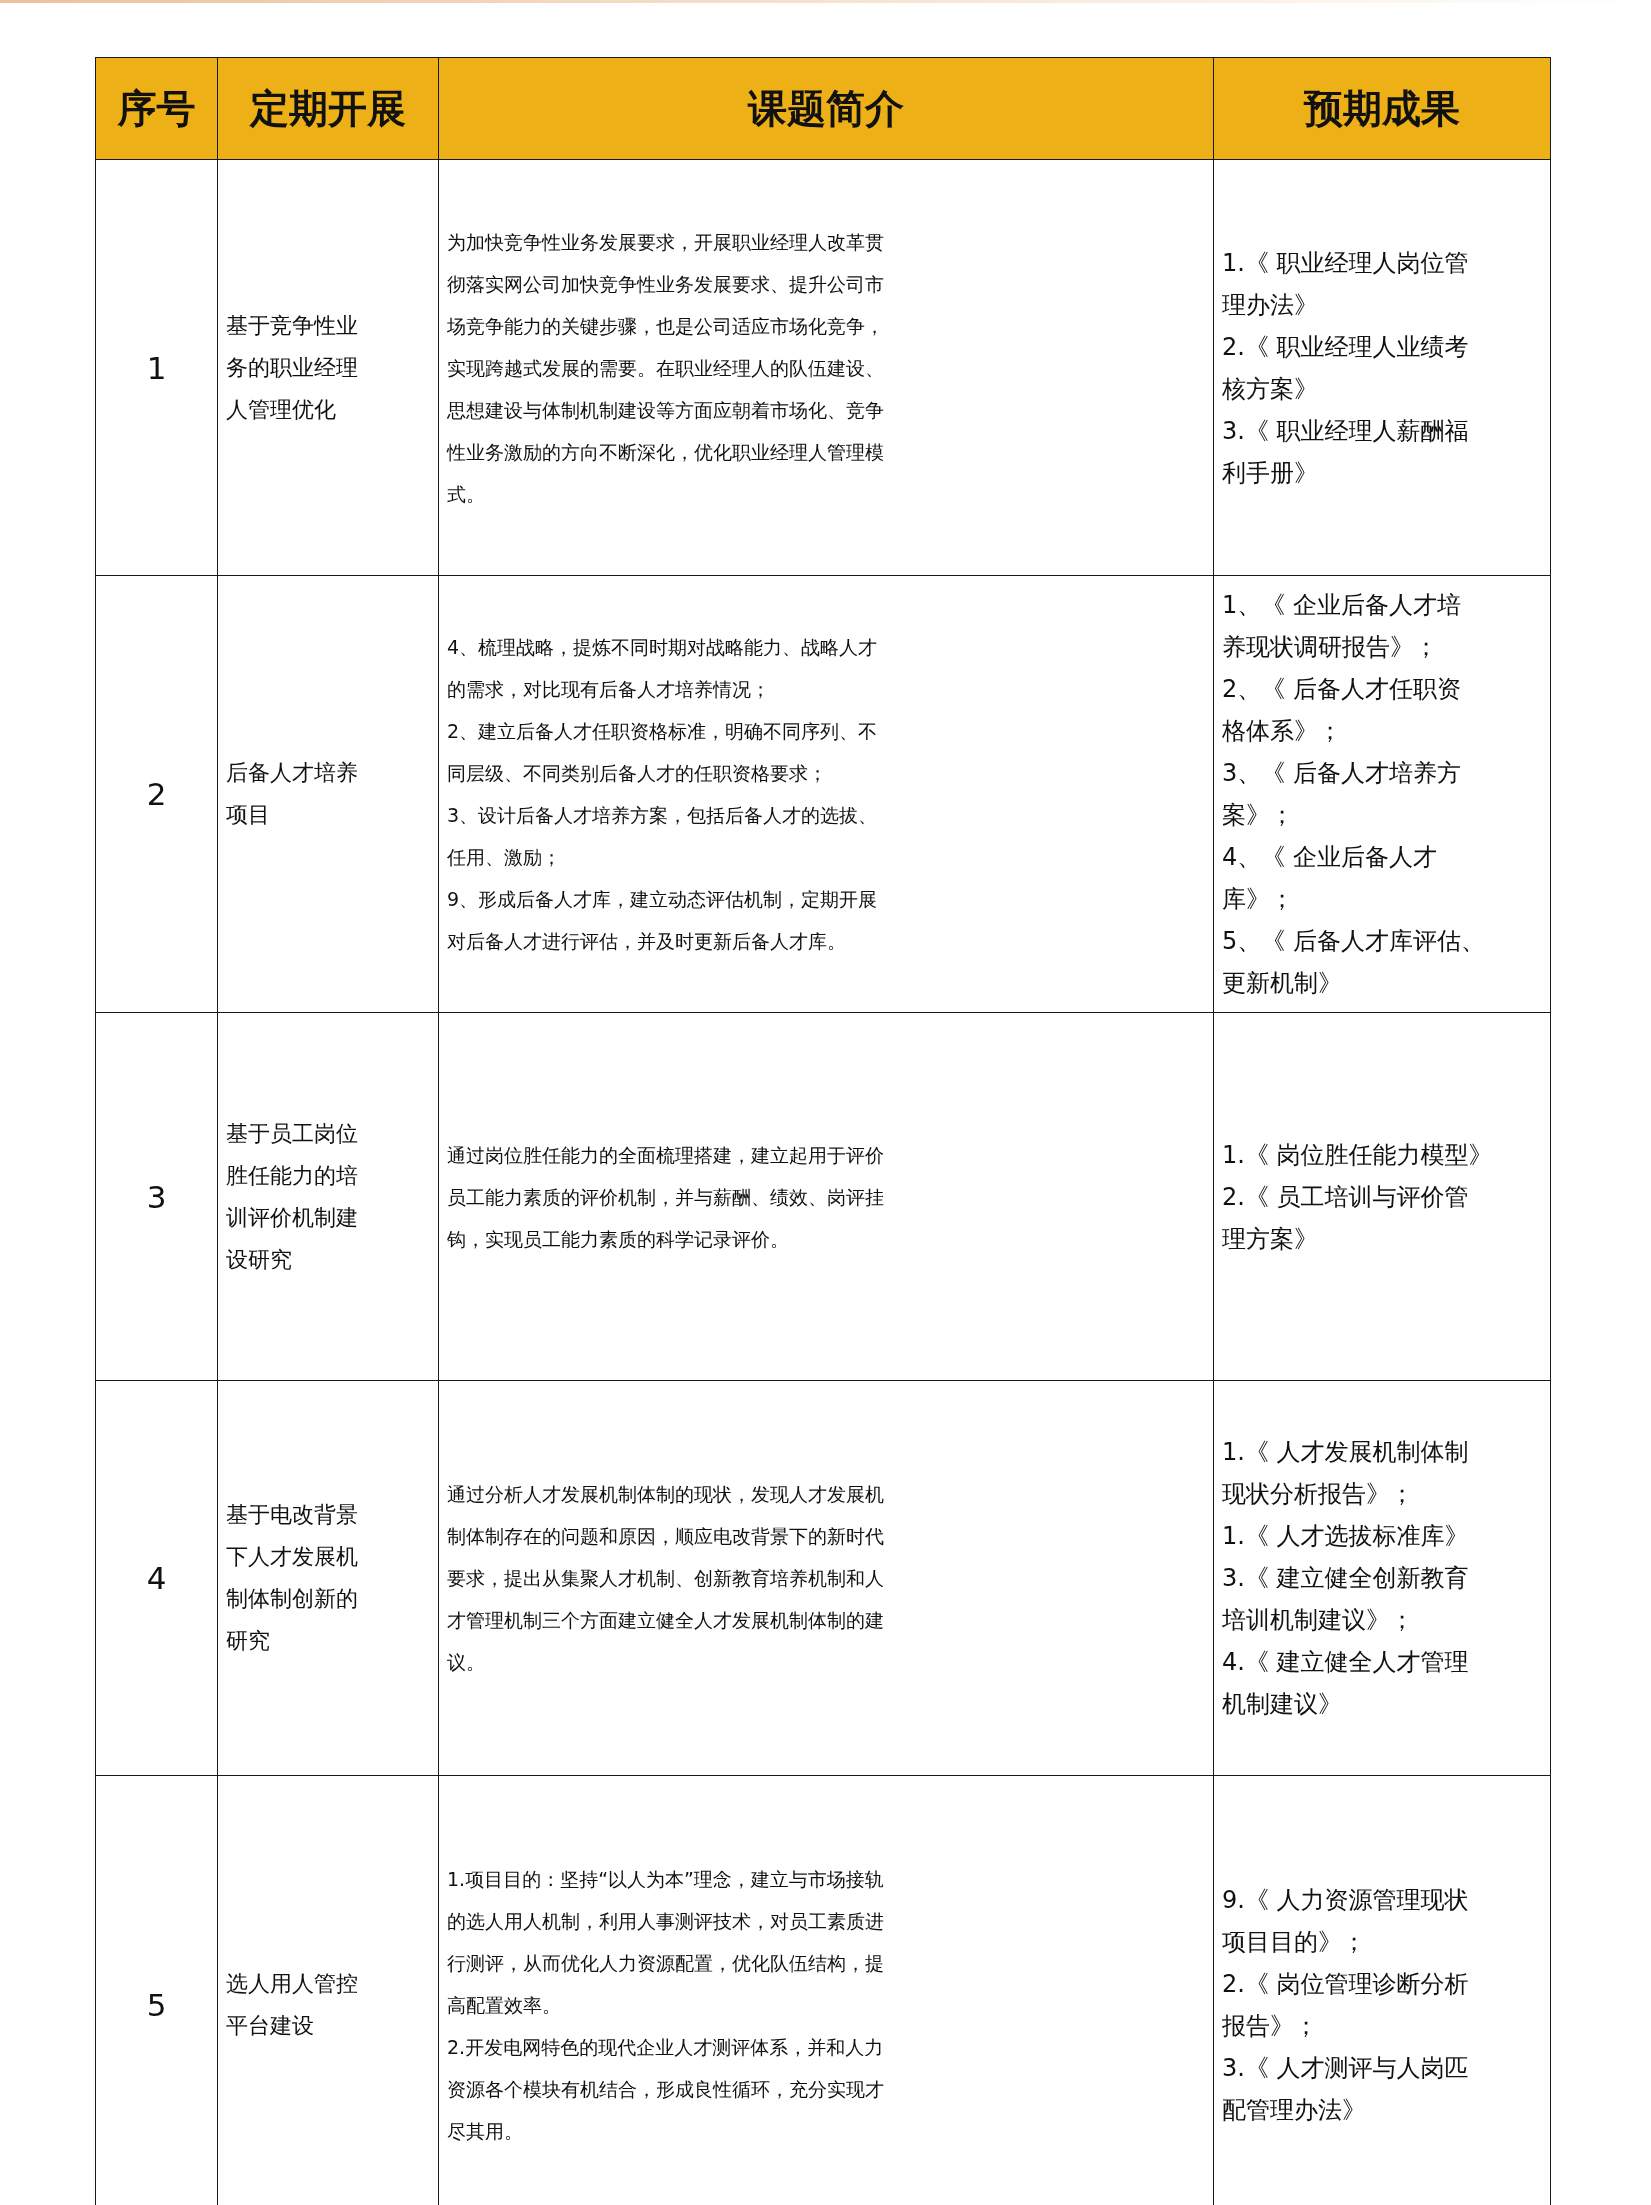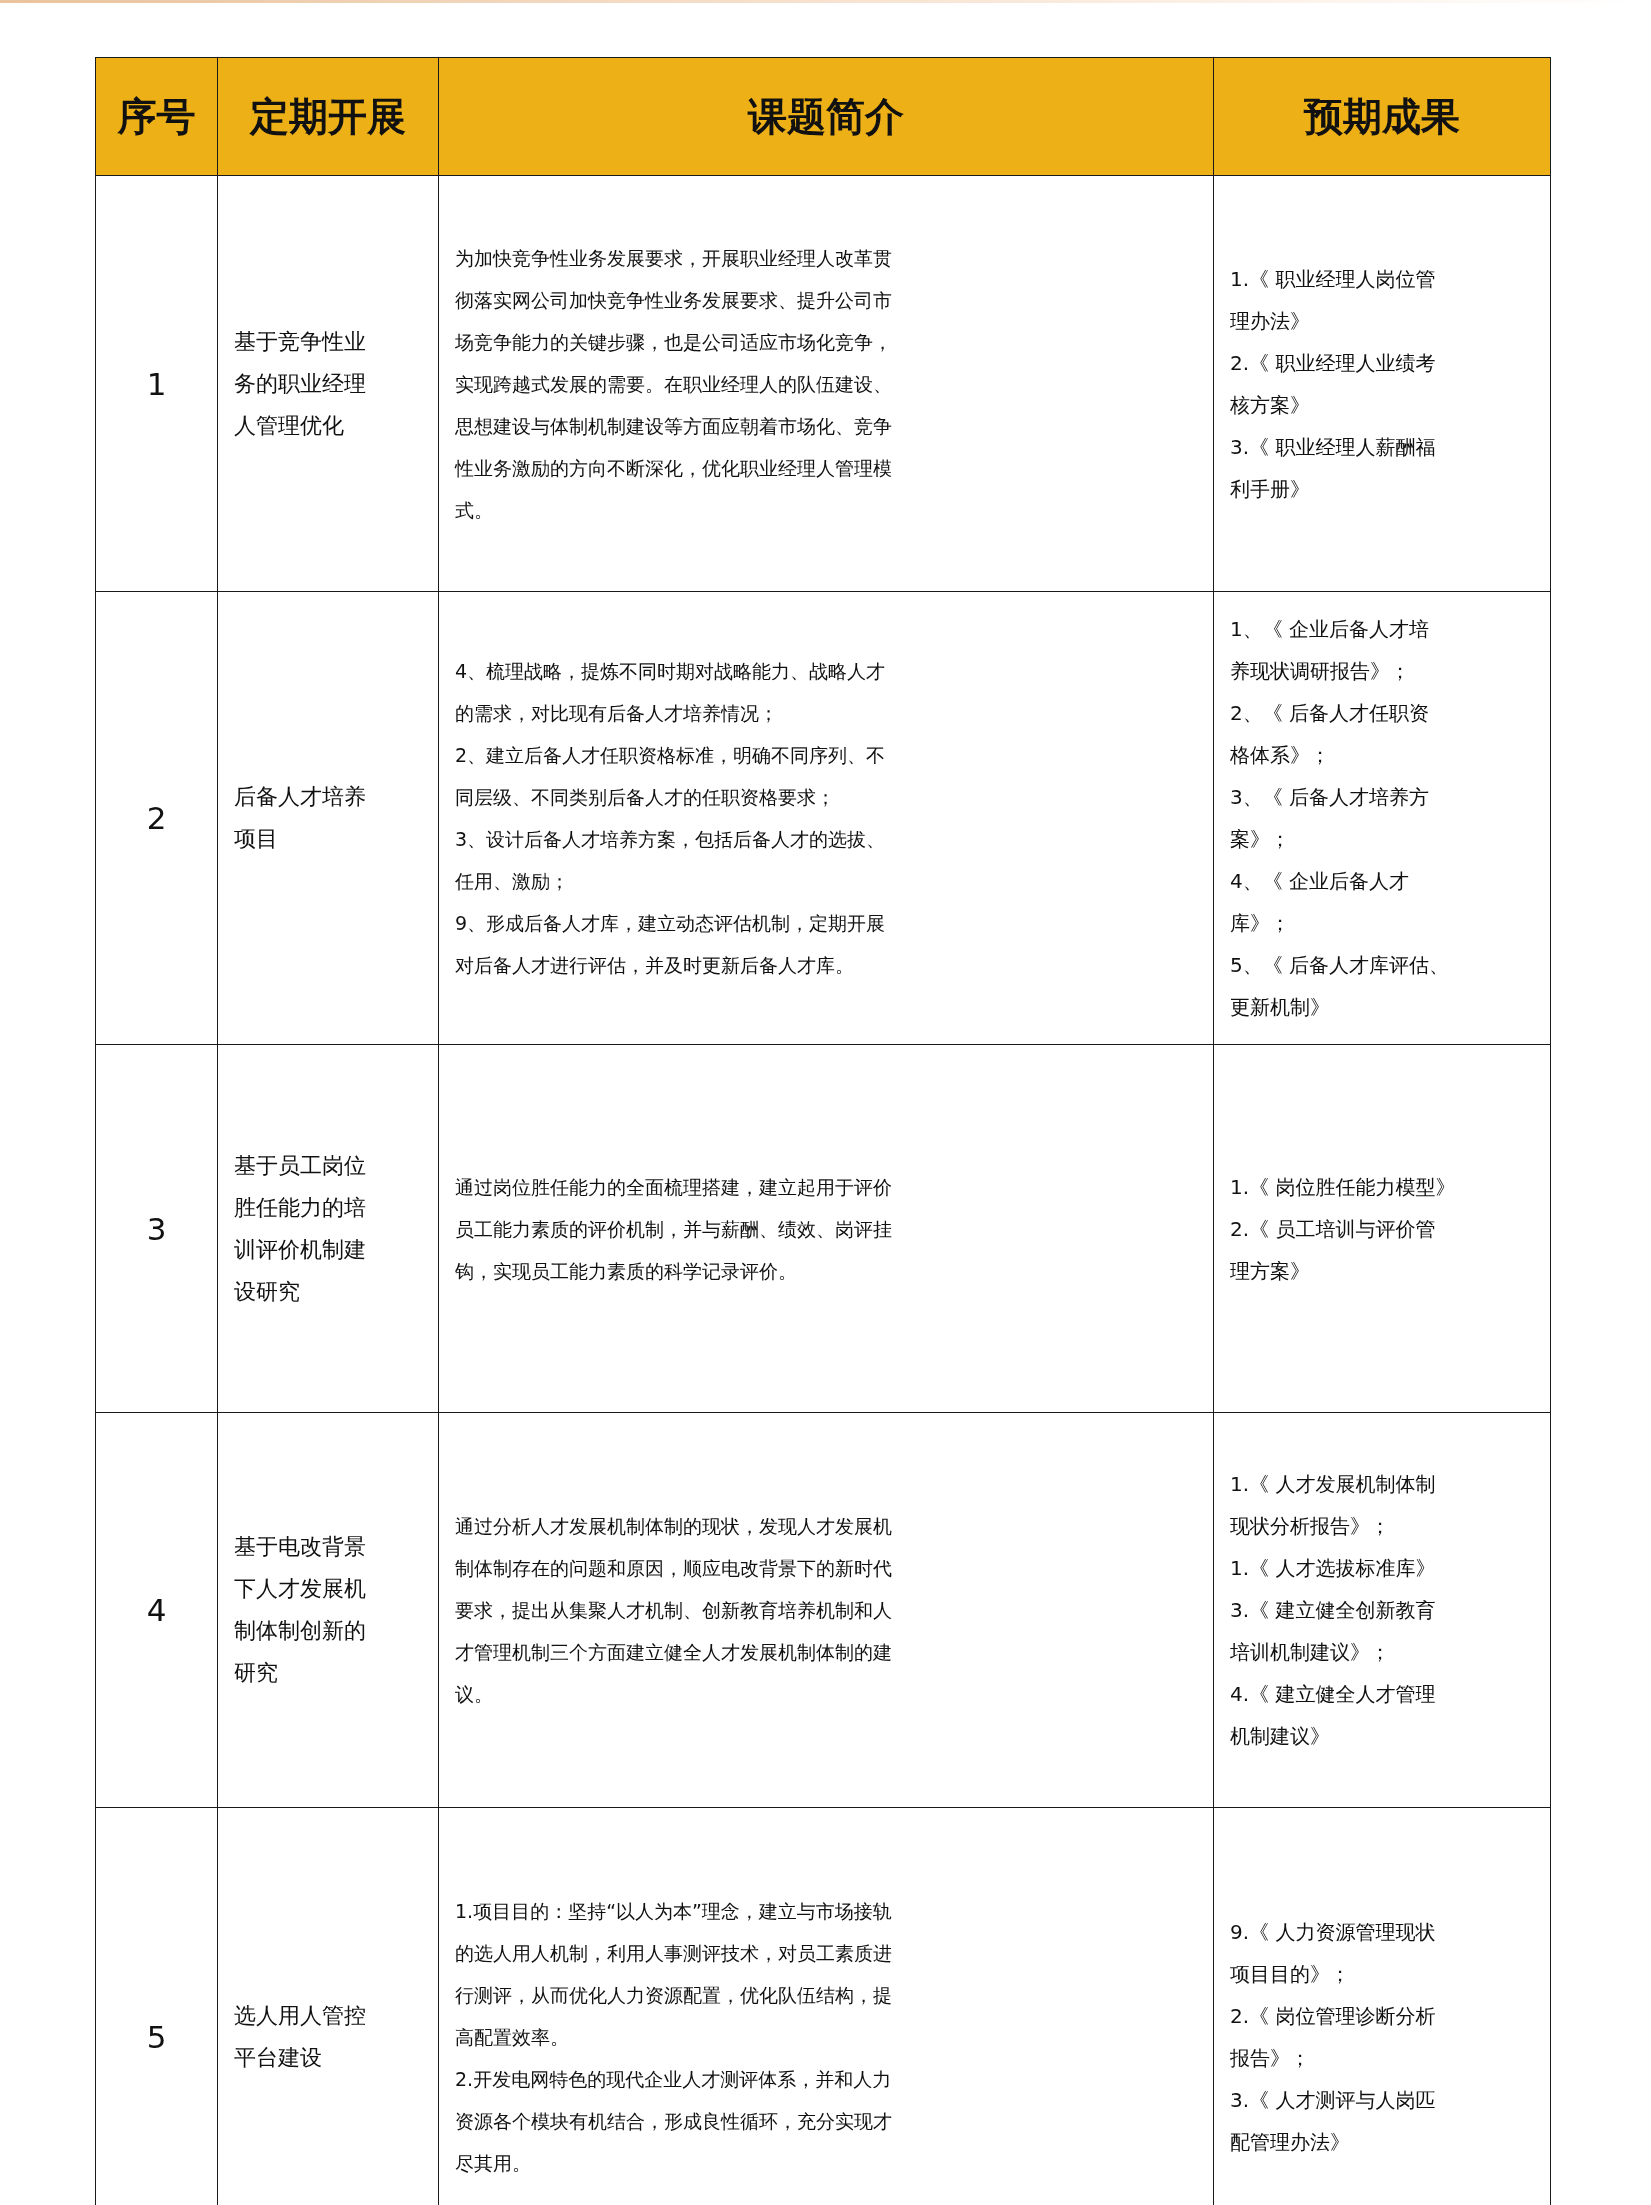--- a/index.html
+++ b/index.html
@@ -13,39 +13,39 @@
       background: linear-gradient(to right, #e9c39c, #f4dcc6 40%, #fbeee2 70%, #ffffff);
     }
     table.grid {
       position: absolute; left: 95px; top: 57px;
       width: 1455px;
       border-collapse: collapse;
       table-layout: fixed;
     }
     table.grid td, table.grid th {
       border: 1.7px solid #1a1a1a;
-      padding: 16px;
+      padding: 8px;
       vertical-align: middle;
     }
     table.grid th {
       background: #EDB016;
       height: 85px;
       font-weight: bold;
       font-size: 39px;
       color: #111;
       text-align: center;
     }
     col.c-no { width: 122px; }
     col.c-name { width: 221px; }
     col.c-intro { width: 775px; }
     col.c-result { width: 337px; }
     td.no { text-align: center; font-size: 31px; }
     td.name { font-size: 22px; line-height: 42px; padding-left: 3.4px; padding-right: 3.4px; }
     td.intro { font-size: 19px; line-height: 42px; padding: 0 3.4px 0 3.4px; }
-    td.result { font-size: 20px; line-height: 42px; padding: 0 0 0 3.4px; overflow: hidden; }
+    td.result { font-size: 24px; line-height: 42px; padding: 0 0 0 3.4px; overflow: hidden; }
     .line { display: block; white-space: pre-wrap; }
     .result .line { white-space: nowrap; }
     tr.r1 { height: 416px; }
     tr.r2 { height: 374px; }
     tr.r3 { height: 368px; }
     tr.r4 { height: 395px; }
     tr.r5 { height: 458px; }
   </style>
 </head>
 <body>

